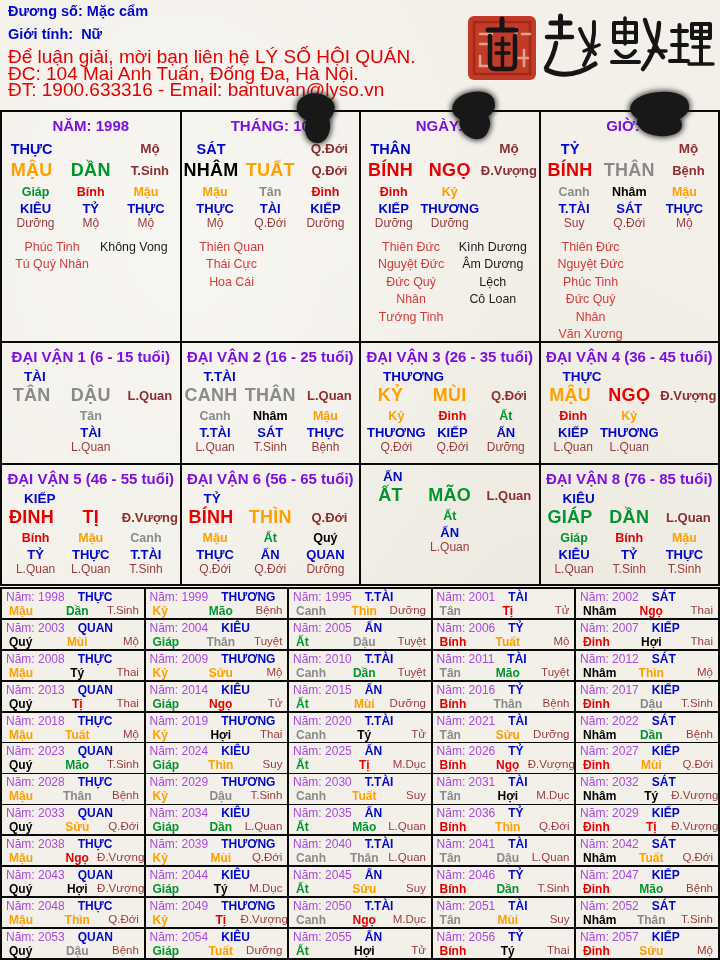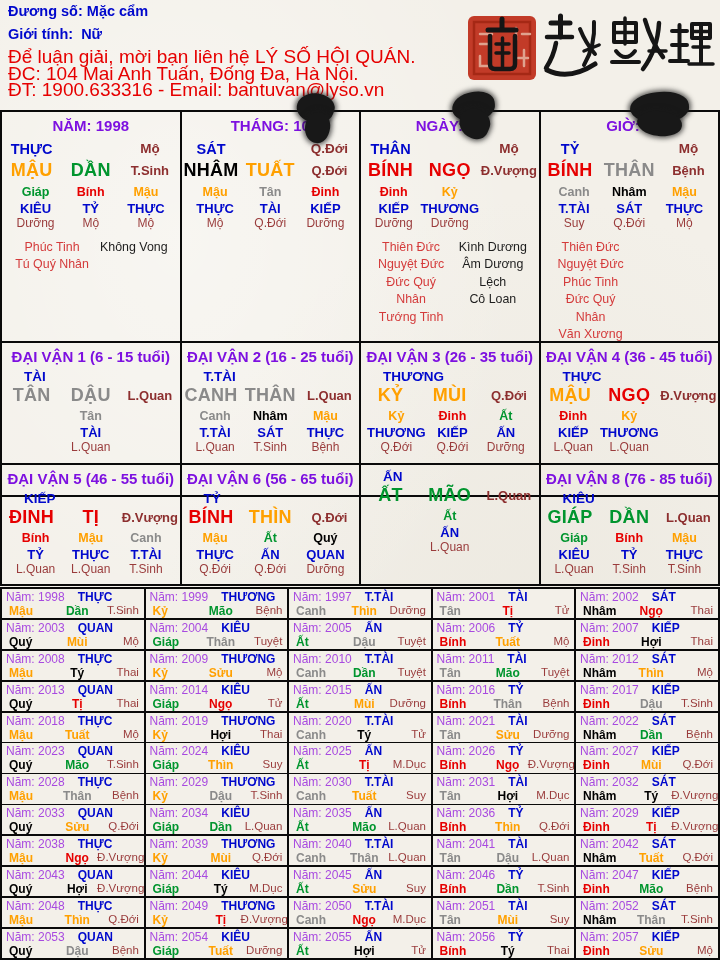--- a/index.html
+++ b/index.html
@@ -14,21 +14,21 @@
 .stg{color:#9a3c3c}
 .stg-b{color:#8d2f2f;font-weight:bold}
 .header{position:absolute;left:8px;top:3px;z-index:2}
 .h-blue{color:#0008cc;font-weight:bold;font-size:14.5px;margin-bottom:7px;white-space:pre}
 .h-red{color:#e60000;font-weight:normal;font-size:19px;line-height:16.5px;white-space:pre}
 .logo{position:absolute;left:452px;top:2px;z-index:1}
 .band{position:absolute;left:0;width:720px;display:flex;z-index:2}
 .box{flex:1;border:2px solid #0a0a0a;position:relative;overflow:hidden}
 .box+.box{margin-left:-2px}
 .band-pillars{top:110px;height:233px}
-.band-dv1{top:341px;height:156px}
+.band-dv1{top:341px;height:124px}
 .band-dv2{top:463px;height:123px}
 .btitle{text-align:center;font-weight:bold;font-size:15px;color:#7d10e0;padding-top:5px;white-space:nowrap}
 .g3{display:grid;grid-template-columns:1fr 1fr 1fr;text-align:center}
 .prow1{margin-top:7px}
 .prow1 .than{font-size:14.5px}
 .prow1 .stg-b{font-size:13.5px}
 .mainrow{margin-top:3px;align-items:center}
 .mainrow .stem,.mainrow .branch{font-size:18px;font-weight:bold;letter-spacing:.3px;white-space:nowrap}
 .mainrow .stg-b{font-size:13px;white-space:nowrap}
 .hrow{margin-top:4px;padding:0 6px}
@@ -163,20 +163,25 @@
             <span class="ht than">TÀI</span>
             <span class="hg stg">Q.Đới</span>
           </div>
           <div class="hcol" style="grid-column: 3;">
             <span class="hs c-fire">Đinh</span>
             <span class="ht than">KIẾP</span>
             <span class="hg stg">Dưỡng</span>
           </div>
         </div>
         <div class="stars">
+          <div class="sr">
+            <div>Thiên Quan</div>
+            <div>Thái Cực</div>
+            <div>Hoa Cái</div>
+          </div>
           <div class="sb"></div>
         </div>
       </div>
       <div class="box pillar">
         <div class="btitle">NGÀY: 26</div>
         <div class="g3 prow1">
           <span class="than">THÂN</span>
           <span></span>
           <span class="stg-b">Mộ</span>
         </div>
@@ -456,21 +461,21 @@
           <span class="ythan than">THƯƠNG</span>
         </div>
         <div class="yl2">
           <span class="ycan c-earth">Kỷ</span>
           <span class="ychi c-wood">Mão</span>
           <span class="ystg stg">Bệnh</span>
         </div>
       </div>
       <div class="ycell">
         <div class="yl1">
-          <span class="yname">Năm: 1997</span>
+          <span class="yname">Năm: 1995</span>
           <span class="ythan than">T.TÀI</span>
         </div>
         <div class="yl2">
           <span class="ycan c-metal">Canh</span>
           <span class="ychi c-earth">Thìn</span>
           <span class="ystg stg">Dưỡng</span>
         </div>
       </div>
       <div class="ycell">
         <div class="yl1">

